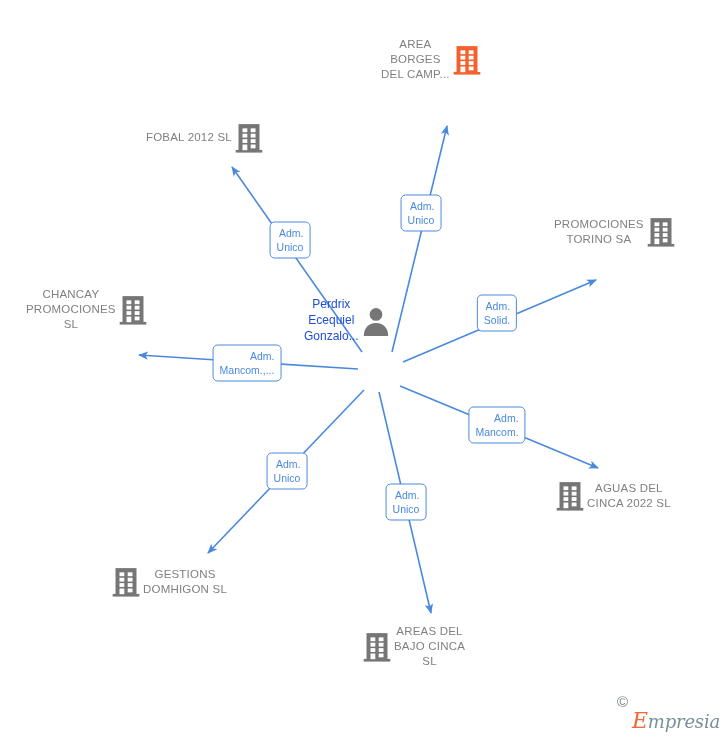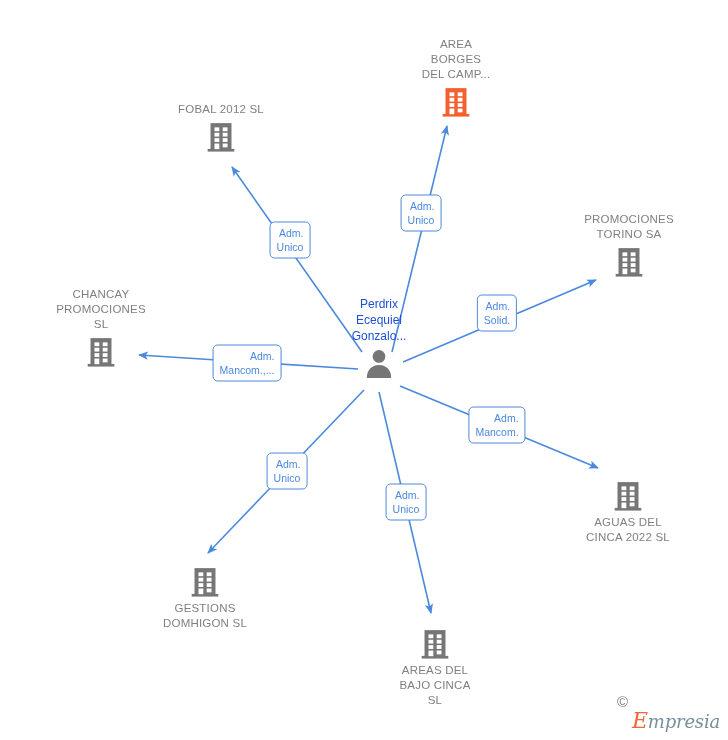--- a/index.html
+++ b/index.html
@@ -26,21 +26,21 @@
     height: 740px;
   }
 
   
   .node {
     position: absolute;
     width: 150px;
     margin-left: -75px;
     text-align: center;
     display: flex;
-    flex-direction: column;
+    flex-direction: row;
     align-items: center;
   }
   .node-label {
     font-size: 11.5px;
     line-height: 15px;
     color: #808080;
     letter-spacing: 0.2px;
     white-space: pre-line;
   }
   .node-label.person {
@@ -151,21 +151,21 @@
       <rect x="7.4" y="5.2" width="3.4" height="2.7" fill="#ffffff"></rect>
             <rect x="13.2" y="5.2" width="3.4" height="2.7" fill="#ffffff"></rect>
             <rect x="7.4" y="9" width="3.4" height="2.7" fill="#ffffff"></rect>
             <rect x="13.2" y="9" width="3.4" height="2.7" fill="#ffffff"></rect>
             <rect x="7.4" y="12.8" width="3.4" height="2.7" fill="#ffffff"></rect>
             <rect x="13.2" y="12.8" width="3.4" height="2.7" fill="#ffffff"></rect>
       <rect x="7.4" y="16.6" width="3.4" height="4.0" fill="#ffffff"></rect>
       <rect x="13.2" y="16.6" width="3.4" height="2.7" fill="#ffffff"></rect>
     </svg></span>
       </div>
-      <div class="node" style="left: 221px; top: 102px;">
+      <div class="node" style="left: 221px; top: 118px;">
         <div class="node-label">FOBAL 2012 SL</div>
         <span class="node-icon bldg"><svg width="34" height="34" viewBox="0 0 24 24" aria-hidden="true">
       <rect x="4.6" y="2.2" width="14.8" height="18.4" fill="#767676"></rect>
       <rect x="2.6" y="20.4" width="18.8" height="1.9" fill="#767676"></rect>
       <rect x="7.4" y="5.2" width="3.4" height="2.7" fill="#ffffff"></rect>
             <rect x="13.2" y="5.2" width="3.4" height="2.7" fill="#ffffff"></rect>
             <rect x="7.4" y="9" width="3.4" height="2.7" fill="#ffffff"></rect>
             <rect x="13.2" y="9" width="3.4" height="2.7" fill="#ffffff"></rect>
             <rect x="7.4" y="12.8" width="3.4" height="2.7" fill="#ffffff"></rect>
             <rect x="13.2" y="12.8" width="3.4" height="2.7" fill="#ffffff"></rect>
@@ -215,21 +215,21 @@
             <rect x="7.4" y="9" width="3.4" height="2.7" fill="#ffffff"></rect>
             <rect x="13.2" y="9" width="3.4" height="2.7" fill="#ffffff"></rect>
             <rect x="7.4" y="12.8" width="3.4" height="2.7" fill="#ffffff"></rect>
             <rect x="13.2" y="12.8" width="3.4" height="2.7" fill="#ffffff"></rect>
       <rect x="7.4" y="16.6" width="3.4" height="4.0" fill="#ffffff"></rect>
       <rect x="13.2" y="16.6" width="3.4" height="2.7" fill="#ffffff"></rect>
     </svg></span>
         <div class="node-label">AGUAS DEL
 CINCA 2022  SL</div>
       </div>
-      <div class="node" style="left: 205px; top: 562px; justify-content: center;">
+      <div class="node" style="left: 184px; top: 562px;">
         <span class="node-icon bldg"><svg width="34" height="34" viewBox="0 0 24 24" aria-hidden="true">
       <rect x="4.6" y="2.2" width="14.8" height="18.4" fill="#767676"></rect>
       <rect x="2.6" y="20.4" width="18.8" height="1.9" fill="#767676"></rect>
       <rect x="7.4" y="5.2" width="3.4" height="2.7" fill="#ffffff"></rect>
             <rect x="13.2" y="5.2" width="3.4" height="2.7" fill="#ffffff"></rect>
             <rect x="7.4" y="9" width="3.4" height="2.7" fill="#ffffff"></rect>
             <rect x="13.2" y="9" width="3.4" height="2.7" fill="#ffffff"></rect>
             <rect x="7.4" y="12.8" width="3.4" height="2.7" fill="#ffffff"></rect>
             <rect x="13.2" y="12.8" width="3.4" height="2.7" fill="#ffffff"></rect>
       <rect x="7.4" y="16.6" width="3.4" height="4.0" fill="#ffffff"></rect>

